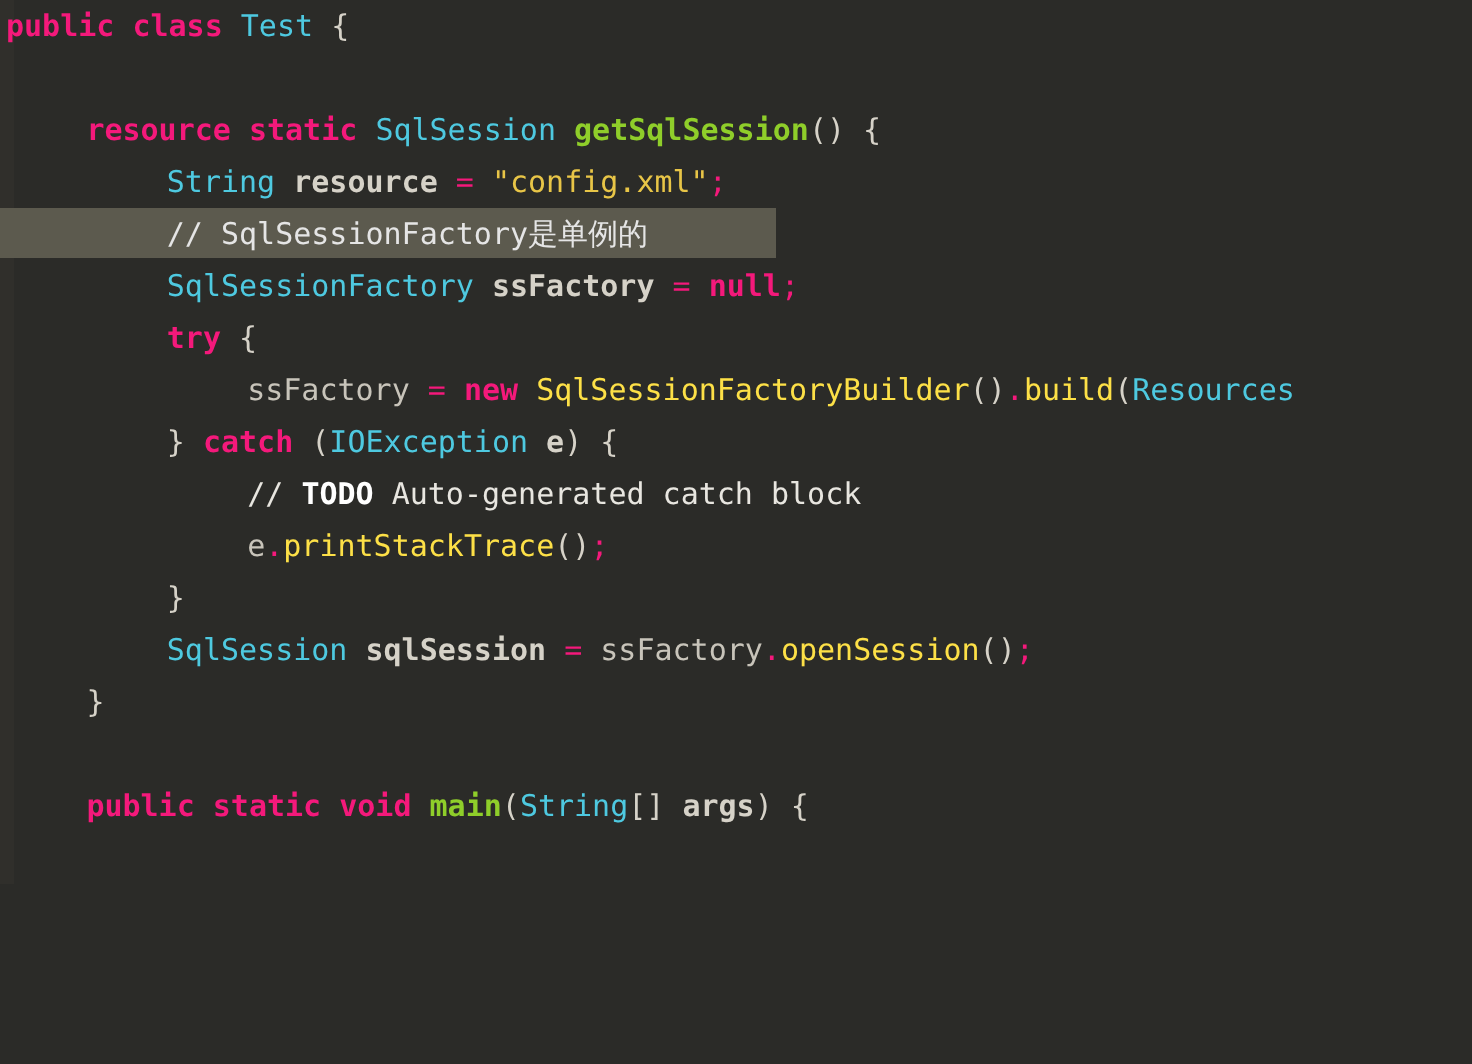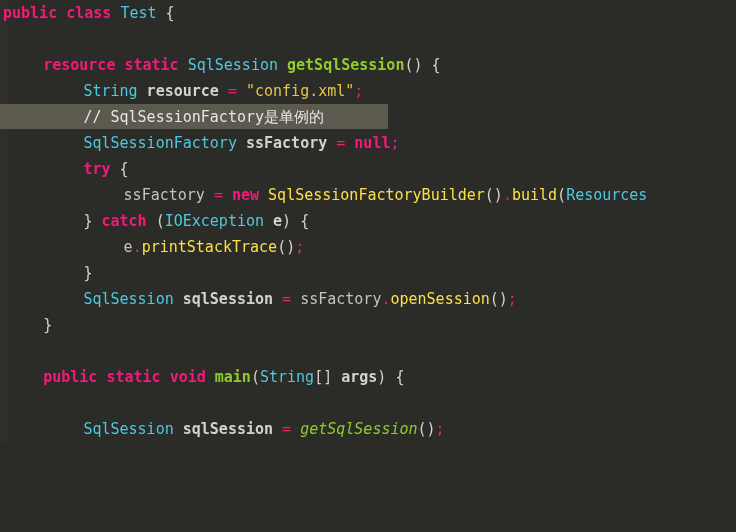--- a/index.html
+++ b/index.html
@@ -86,20 +86,21 @@
   <div id="code-lines">
       <div class="code-line"><span class="kw">public</span><span class="plain"> </span><span class="kw">class</span><span class="plain"> </span><span class="type">Test</span><span class="plain"> </span><span class="punc">{</span></div>
       <div class="code-line"></div>
       <div class="code-line"><span style="display: inline-block; width: 40.2px;"></span><span class="kw">resource</span><span class="plain"> </span><span class="kw">static</span><span class="plain"> </span><span class="type">SqlSession</span><span class="plain"> </span><span class="method">getSqlSession</span><span class="punc">()</span><span class="plain"> </span><span class="punc">{</span></div>
       <div class="code-line"><span style="display: inline-block; width: 80.4px;"></span><span class="type">String</span><span class="plain"> </span><span class="var">resource</span><span class="plain"> </span><span class="eq">=</span><span class="plain"> </span><span class="str">"config.xml"</span><span class="semi">;</span></div>
       <div class="code-line"><span style="display: inline-block; width: 80.4px;"></span><span class="comment-hl">// SqlSessionFactory是单例的</span></div>
       <div class="code-line"><span style="display: inline-block; width: 80.4px;"></span><span class="type">SqlSessionFactory</span><span class="plain"> </span><span class="var">ssFactory</span><span class="plain"> </span><span class="eq">=</span><span class="plain"> </span><span class="kw">null</span><span class="semi">;</span></div>
       <div class="code-line"><span style="display: inline-block; width: 80.4px;"></span><span class="kw">try</span><span class="plain"> </span><span class="punc">{</span></div>
       <div class="code-line"><span style="display: inline-block; width: 120.6px;"></span><span class="plain">ssFactory</span><span class="plain"> </span><span class="eq">=</span><span class="plain"> </span><span class="kw">new</span><span class="plain"> </span><span class="methodcall">SqlSessionFactoryBuilder</span><span class="punc">()</span><span class="dot">.</span><span class="methodcall">build</span><span class="punc">(</span><span class="type">Resources</span></div>
       <div class="code-line"><span style="display: inline-block; width: 80.4px;"></span><span class="punc">}</span><span class="plain"> </span><span class="kw">catch</span><span class="plain"> </span><span class="punc">(</span><span class="type">IOException</span><span class="plain"> </span><span class="var">e</span><span class="punc">)</span><span class="plain"> </span><span class="punc">{</span></div>
+      <div class="code-line"><span style="display: inline-block; width: 120.6px;"></span><span class="comment">// </span><span class="todo">TODO</span><span class="comment"> Auto-generated catch block</span></div>
       <div class="code-line"><span style="display: inline-block; width: 120.6px;"></span><span class="plain">e</span><span class="dot">.</span><span class="methodcall">printStackTrace</span><span class="punc">()</span><span class="semi">;</span></div>
       <div class="code-line"><span style="display: inline-block; width: 80.4px;"></span><span class="punc">}</span></div>
       <div class="code-line"><span style="display: inline-block; width: 80.4px;"></span><span class="type">SqlSession</span><span class="plain"> </span><span class="var">sqlSession</span><span class="plain"> </span><span class="eq">=</span><span class="plain"> </span><span class="plain">ssFactory</span><span class="dot">.</span><span class="methodcall">openSession</span><span class="punc">()</span><span class="semi">;</span></div>
       <div class="code-line"><span style="display: inline-block; width: 40.2px;"></span><span class="punc">}</span></div>
       <div class="code-line"></div>
       <div class="code-line"><span style="display: inline-block; width: 40.2px;"></span><span class="kw">public</span><span class="plain"> </span><span class="kw">static</span><span class="plain"> </span><span class="kw">void</span><span class="plain"> </span><span class="method">main</span><span class="punc">(</span><span class="type">String</span><span class="punc">[]</span><span class="plain"> </span><span class="var">args</span><span class="punc">)</span><span class="plain"> </span><span class="punc">{</span></div>
       <div class="code-line"></div>
       <div class="code-line"><span style="display: inline-block; width: 80.4px;"></span><span class="type">SqlSession</span><span class="plain"> </span><span class="var">sqlSession</span><span class="plain"> </span><span class="eq">=</span><span class="plain"> </span><span class="methodcall-i">getSqlSession</span><span class="punc">()</span><span class="semi">;</span></div>
     </div>
 

